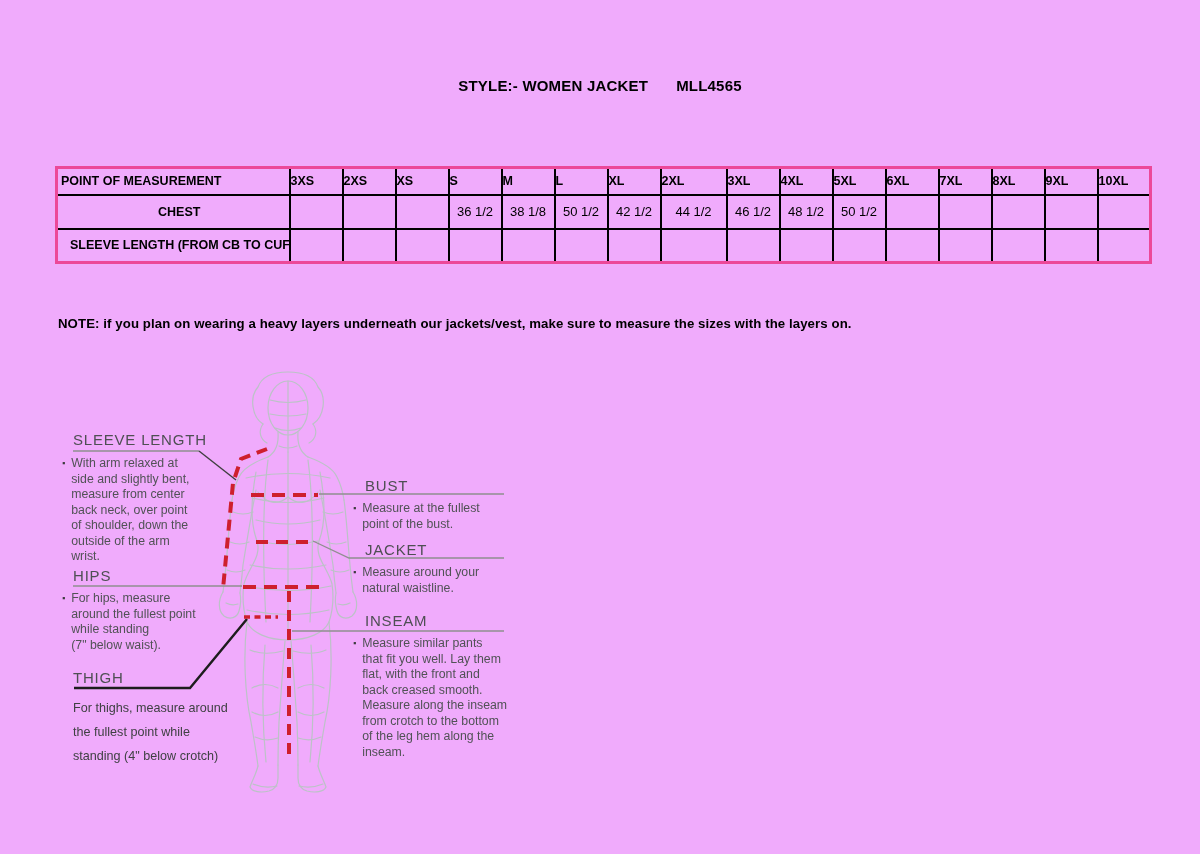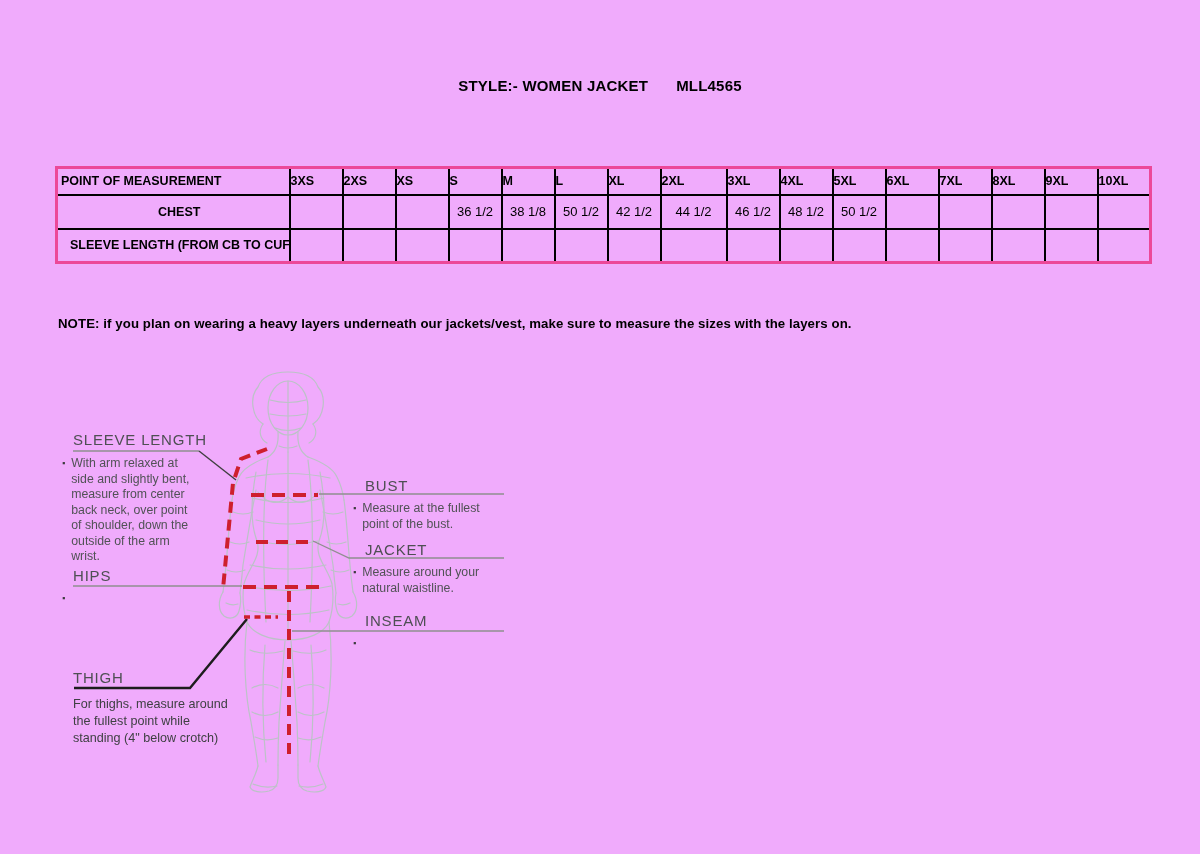--- a/index.html
+++ b/index.html
@@ -38,21 +38,21 @@
   .guide-heading {
     position:absolute; font-size:15px; letter-spacing:0.8px; color:#4e4f53;
     font-weight:normal; white-space:nowrap;
   }
   .guide-body {
     position:absolute; display:flex; align-items:flex-start;
     font-size:12.3px; line-height:15.5px; color:#515256;
   }
   .guide-body .bullet { font-size:9px; line-height:15px; margin-right:6px; color:#3a3a3c; }
   .guide-body .txt { white-space:pre-line; }
-  .thigh-body { color:#3f4043; font-size:12.6px; line-height:17px; }
+  .thigh-body { color:#3f4043; font-size:12.6px; line-height:24px; }
 </style>
 </head>
 <body>
 
 <div class="page">
 
   <div class="title">
     <span>STYLE:- WOMEN JACKET</span><span class="code">MLL4565</span>
   </div>
 
@@ -245,20 +245,24 @@
 measure from center
 back neck, over point
 of shoulder, down the
 outside of the arm
 wrist.</span>
   </div>
 
   <div class="guide-heading" style="left:73px; top:567px;">HIPS</div>
   <div class="guide-body" style="left:62px; top:591px; width:170px;">
     <span class="bullet">▪</span>
+    <span class="txt">For hips, measure
+around the fullest point
+while standing
+(7" below waist).</span>
   </div>
 
   <div class="guide-heading" style="left:73px; top:669px;">THIGH</div>
   <div class="guide-body thigh-body" style="left:73px; top:696px; width:185px;">
     <span class="txt">For thighs, measure around
 the fullest point while
 standing (4" below crotch)</span>
   </div>
 
   <div class="guide-heading" style="left:365px; top:477px;">BUST</div>
@@ -271,15 +275,23 @@
   <div class="guide-heading" style="left:365px; top:541px;">JACKET</div>
   <div class="guide-body" style="left:353px; top:565px; width:165px;">
     <span class="bullet">▪</span>
     <span class="txt">Measure around your
 natural waistline.</span>
   </div>
 
   <div class="guide-heading" style="left:365px; top:612px;">INSEAM</div>
   <div class="guide-body" style="left:353px; top:636px; width:175px;">
     <span class="bullet">▪</span>
+    <span class="txt">Measure similar pants
+that fit you well. Lay them
+flat, with the front and
+back creased smooth.
+Measure along the inseam
+from crotch to the bottom
+of the leg hem along the
+inseam.</span>
   </div>
 
 </div>
 
 </body></html>

